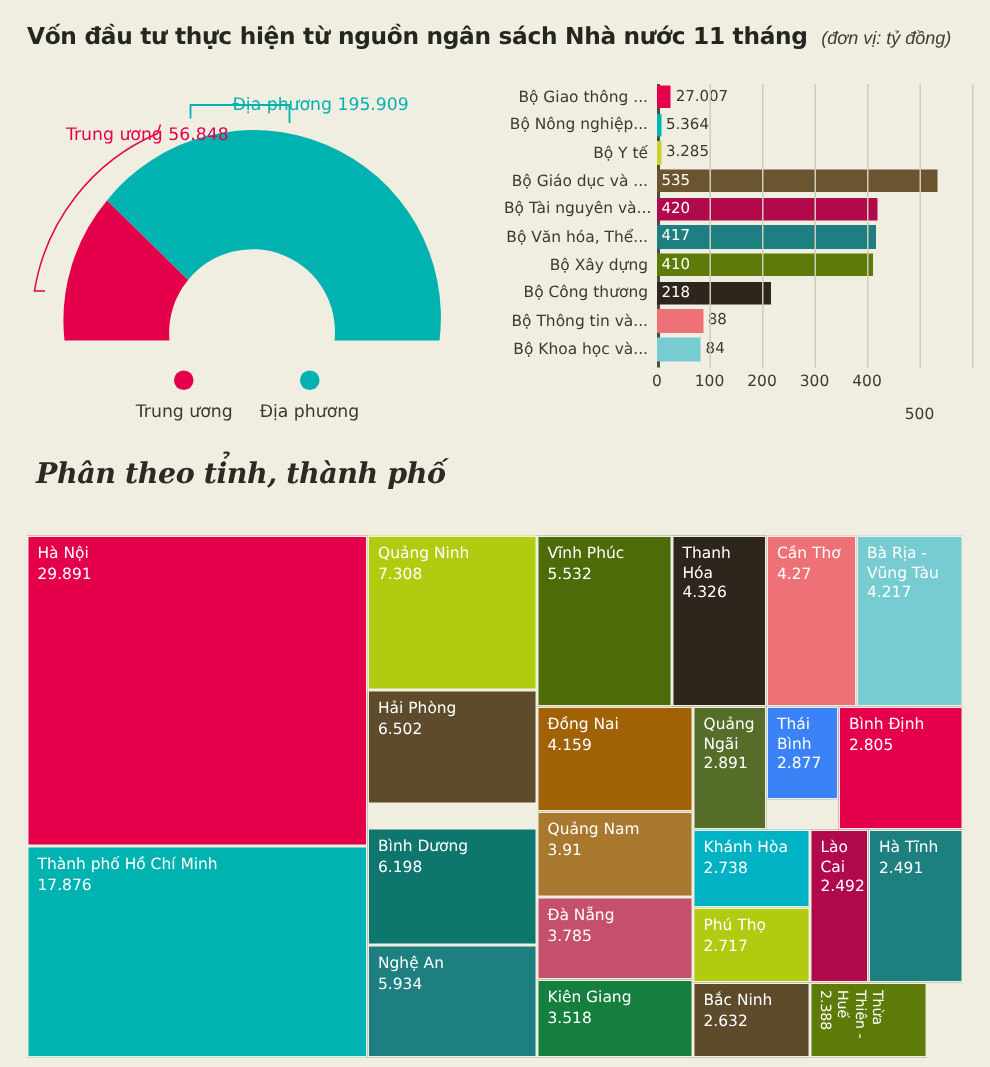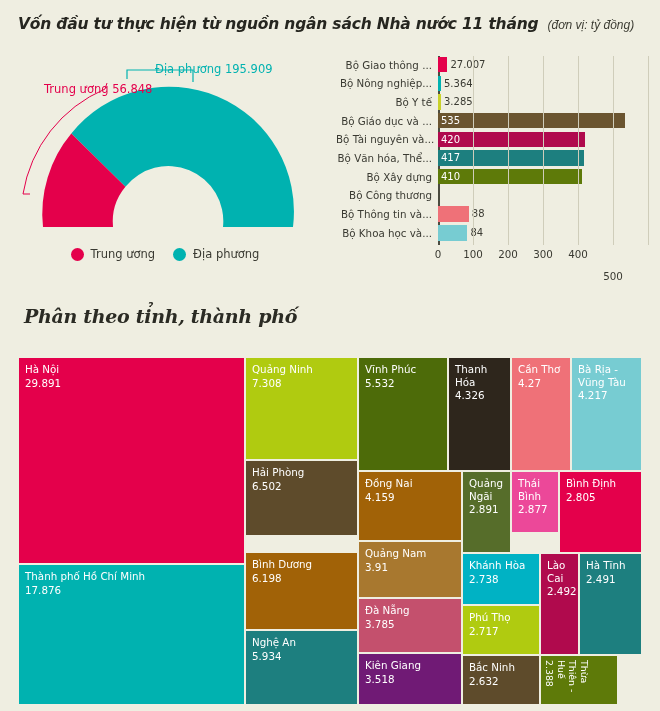--- a/index.html
+++ b/index.html
@@ -10,40 +10,39 @@
     color:#3a3a32;
     overflow:hidden;
     position:relative;
   }
   
   #header{position:absolute;left:18px;top:14px;width:630px;}
   #title-main{
     font-family:"DejaVu Sans","Liberation Sans",sans-serif;
     font-size:15.5px;font-weight:bold;color:#262620;letter-spacing:-0.2px;
     display:inline;
-    font-style:italic;
   }
   #title-unit{
     font-family:Liberation Sans, sans-serif;
     font-style:italic;font-size:12px;color:#3c3c33;display:inline;margin-left:4px;
   }
 
   
   #gauge-panel{position:absolute;left:0;top:52px;width:330px;height:232px;}
   #gauge-svg{position:absolute;left:8px;top:0;}
   .gauge-label{
     position:absolute;font-size:11.5px;white-space:nowrap;
     font-family:"DejaVu Sans","Liberation Sans",sans-serif;
   }
   #label-trunguong{left:44px;top:30px;color:#e4004b;}
   #label-diaphuong{left:155px;top:10px;color:#00b2b0;}
 
   #gauge-legend{position:absolute;left:0;top:195px;width:330px;
     display:flex;justify-content:center;align-items:center;gap:18px;}
-  .legend-item{display:flex;align-items:center;gap:7px;}
+  .legend-item{display:flex;align-items:center;gap:7px;flex-direction:column;}
   .legend-dot{width:13px;height:13px;border-radius:50%;display:block;}
   .legend-text{font-size:11.5px;color:#3a3a32;}
 
   
   #bar-panel{position:absolute;left:336px;top:56px;width:318px;height:218px;}
   #bar-rows{position:absolute;left:0;top:0;width:318px;}
   .bar-row{height:17.2px;display:flex;align-items:center;margin-bottom:1.5px;}
   .bar-label{
     width:96px;text-align:right;font-size:10.3px;color:#3a3a32;
     padding-right:6px;white-space:nowrap;overflow:hidden;
@@ -167,20 +166,24 @@
       </div>
       <div class="bar-row">
         <div class="bar-label">Bộ Xây dựng</div>
         <div class="bar-track">
           <div class="bar-fill" style="width: 143.5px; background: rgb(94, 122, 9);"></div>
           <div class="bar-value inside" style="left: 0px;">410</div>
         </div>
       </div>
       <div class="bar-row">
         <div class="bar-label">Bộ Công thương</div>
+        <div class="bar-track">
+          <div class="bar-fill" style="width: 76.3px; background: rgb(46, 38, 28);"></div>
+          <div class="bar-value inside" style="left: 0px;">218</div>
+        </div>
       </div>
       <div class="bar-row">
         <div class="bar-label">Bộ Thông tin và...</div>
         <div class="bar-track">
           <div class="bar-fill" style="width: 30.8px; background: rgb(239, 113, 120);"></div>
           <div class="bar-value outside" style="left: 30.8px;">88</div>
         </div>
       </div>
       <div class="bar-row">
         <div class="bar-label">Bộ Khoa học và...</div>
@@ -225,21 +228,21 @@
         <span class="tm-name">Quảng Ninh</span>
         <span class="tm-val">7.308</span>
       </div>
     </div>
     <div class="tm-cell" style="left: 227px; top: 103px; width: 113px; height: 76px; background: rgb(94, 75, 43); color: rgb(255, 255, 255);">
       <div class="tm-inner">
         <span class="tm-name">Hải Phòng</span>
         <span class="tm-val">6.502</span>
       </div>
     </div>
-    <div class="tm-cell" style="left: 227px; top: 195px; width: 113px; height: 78px; background: #a16207; color: rgb(255, 255, 255);">
+    <div class="tm-cell" style="left: 227px; top: 195px; width: 113px; height: 78px; background: #0f766e; color: rgb(255, 255, 255);">
       <div class="tm-inner">
         <span class="tm-name">Bình Dương</span>
         <span class="tm-val">6.198</span>
       </div>
     </div>
     <div class="tm-cell" style="left: 227px; top: 273px; width: 113px; height: 75px; background: rgb(29, 127, 127); color: rgb(255, 255, 255);">
       <div class="tm-inner">
         <span class="tm-name">Nghệ An</span>
         <span class="tm-val">5.934</span>
       </div>
@@ -261,21 +264,21 @@
         <span class="tm-name">Quảng Nam</span>
         <span class="tm-val">3.91</span>
       </div>
     </div>
     <div class="tm-cell" style="left: 340px; top: 241px; width: 104px; height: 55px; background: rgb(196, 80, 109); color: rgb(255, 255, 255);">
       <div class="tm-inner">
         <span class="tm-name">Đà Nẵng</span>
         <span class="tm-val">3.785</span>
       </div>
     </div>
-    <div class="tm-cell" style="left: 340px; top: 296px; width: 104px; height: 52px; background: #701a75; color: rgb(255, 255, 255);">
+    <div class="tm-cell" style="left: 340px; top: 296px; width: 104px; height: 52px; background: #15803d; color: rgb(255, 255, 255);">
       <div class="tm-inner">
         <span class="tm-name">Kiên Giang</span>
         <span class="tm-val">3.518</span>
       </div>
     </div>
     <div class="tm-cell" style="left: 430px; top: 0px; width: 63px; height: 114px; background: rgb(46, 38, 28); color: rgb(255, 255, 255);">
       <div class="tm-inner">
         <span class="tm-name">Thanh Hóa</span>
         <span class="tm-val">4.326</span>
       </div>
@@ -303,21 +306,21 @@
         <span class="tm-name">Bắc Ninh</span>
         <span class="tm-val">2.632</span>
       </div>
     </div>
     <div class="tm-cell" style="left: 493px; top: 0px; width: 60px; height: 114px; background: rgb(239, 113, 120); color: rgb(255, 255, 255);">
       <div class="tm-inner">
         <span class="tm-name">Cần Thơ</span>
         <span class="tm-val">4.27</span>
       </div>
     </div>
-    <div class="tm-cell" style="left: 493px; top: 114px; width: 48px; height: 62px; background: #ec4899; color: rgb(255, 255, 255);">
+    <div class="tm-cell" style="left: 493px; top: 114px; width: 48px; height: 62px; background: #3b82f6; color: rgb(255, 255, 255);">
       <div class="tm-inner">
         <span class="tm-name">Thái Bình</span>
         <span class="tm-val">2.877</span>
       </div>
     </div>
     <div class="tm-cell" style="left: 522px; top: 196px; width: 39px; height: 102px; background: rgb(176, 10, 77); color: rgb(255, 255, 255);">
       <div class="tm-inner">
         <span class="tm-name">Lào Cai</span>
         <span class="tm-val">2.492</span>
       </div>

